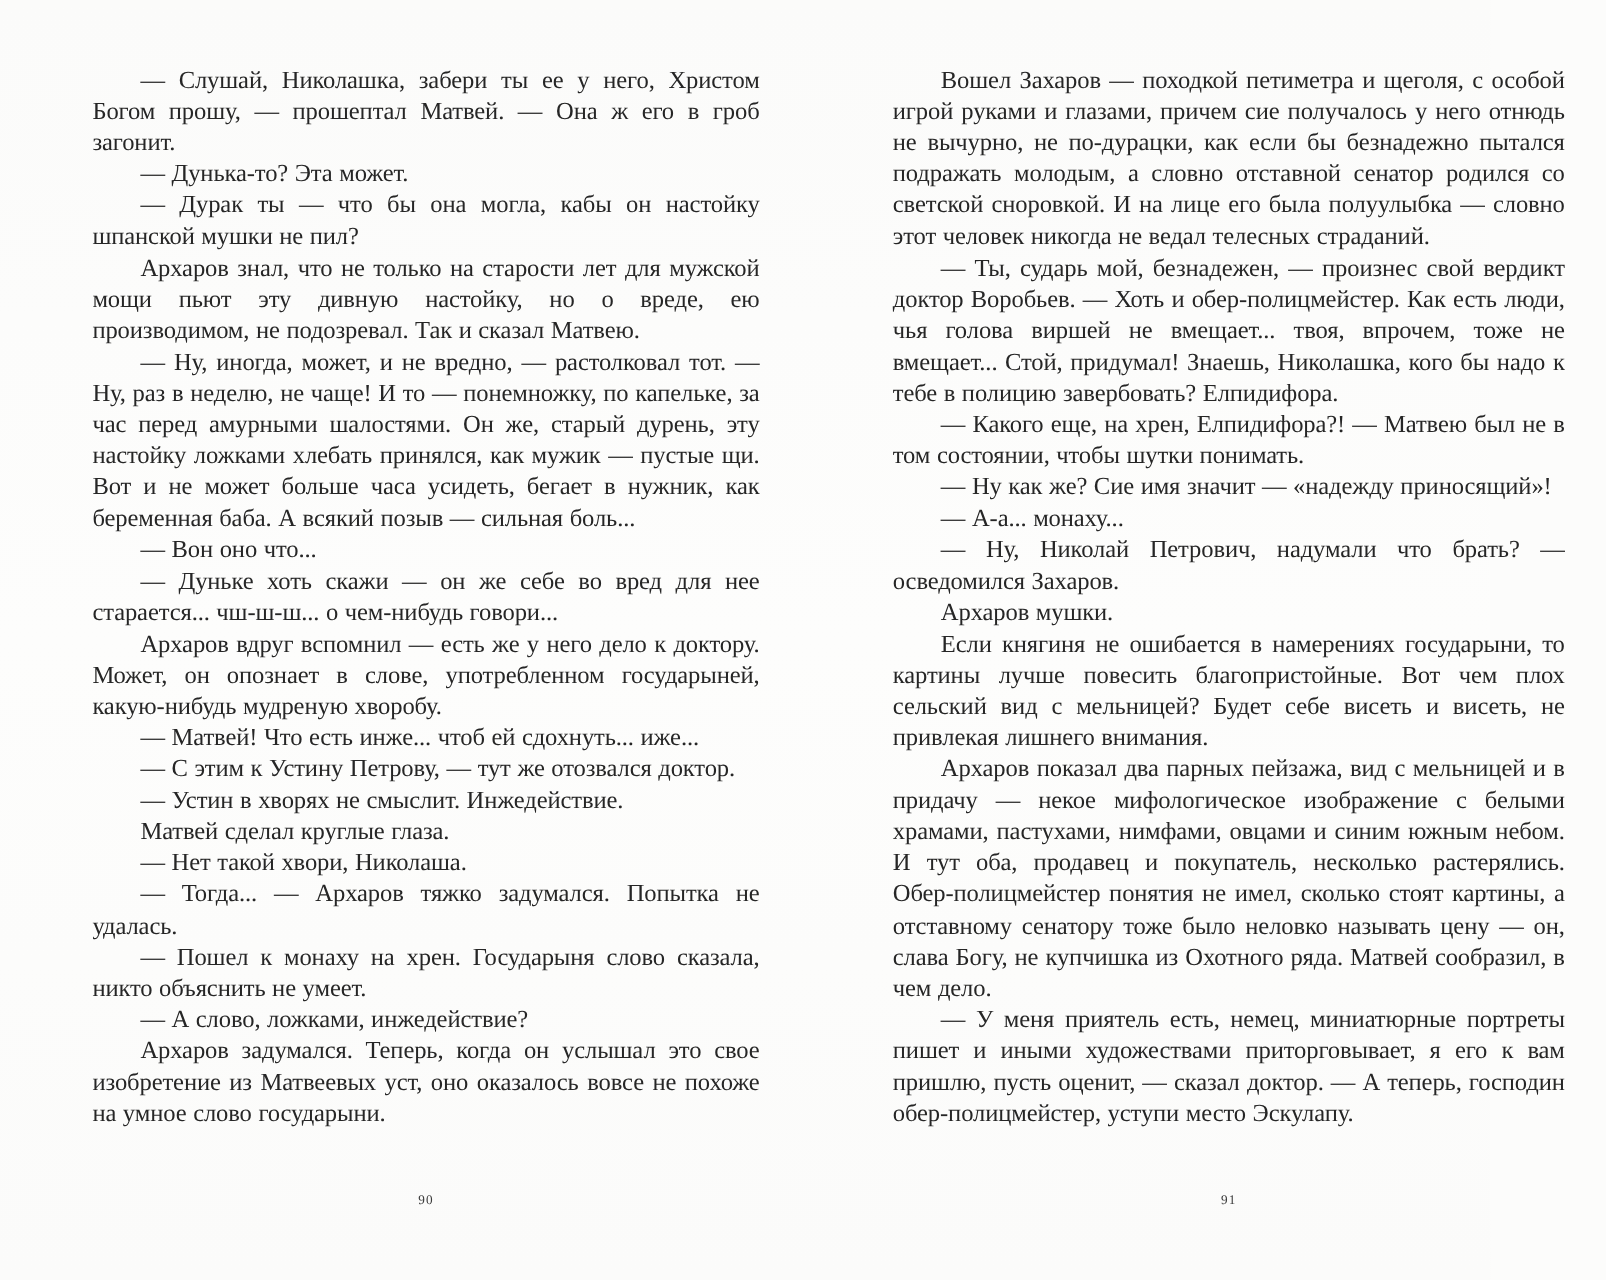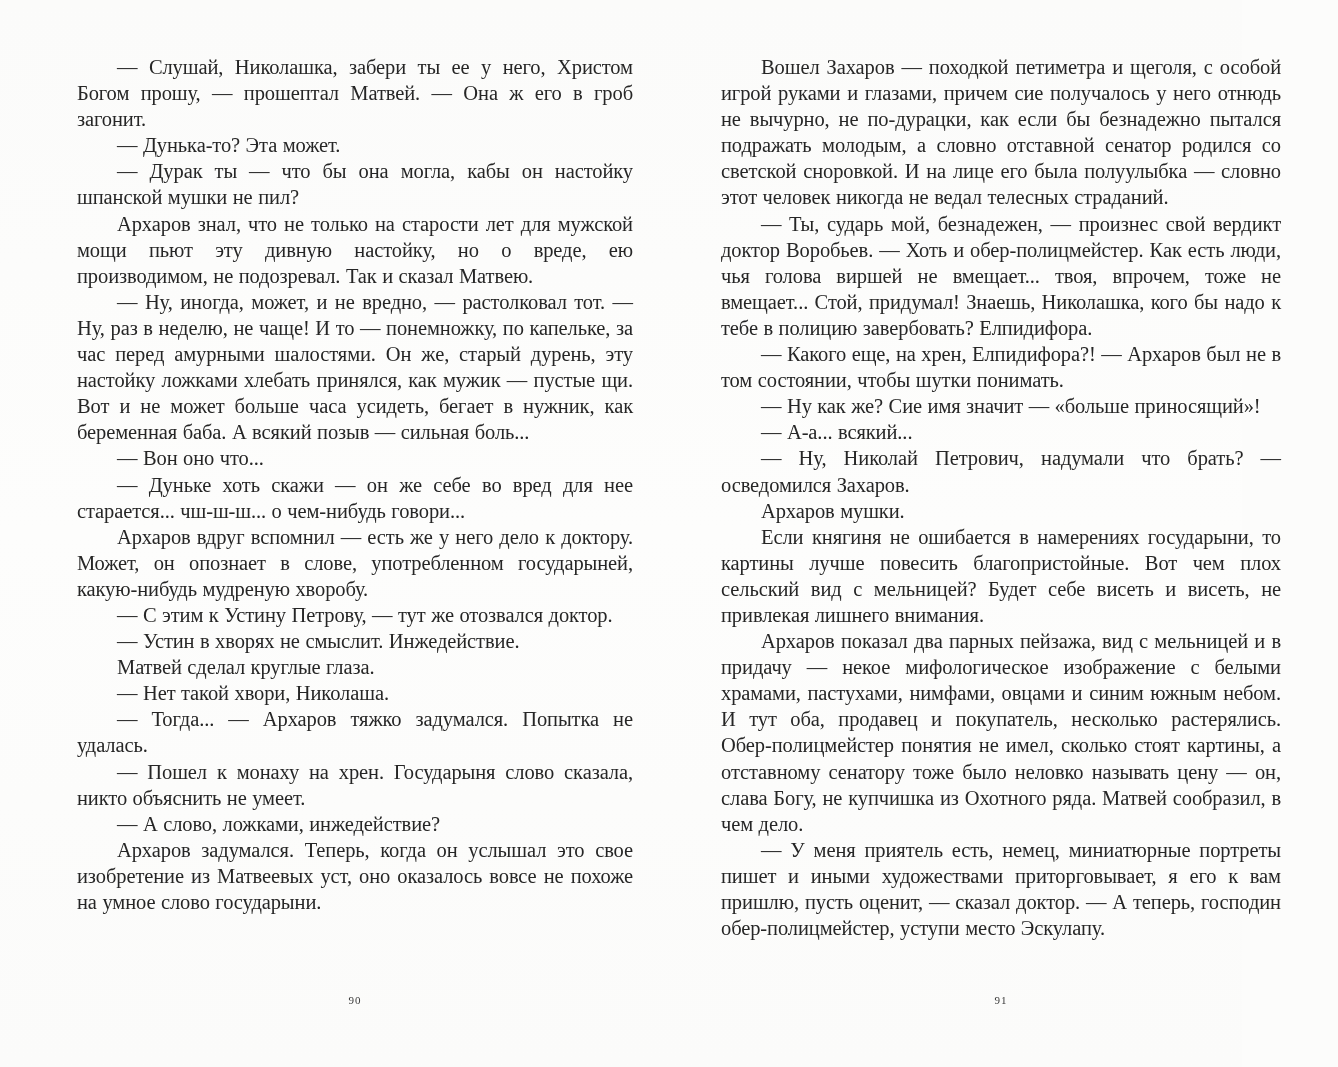--- a/index.html
+++ b/index.html
@@ -14,21 +14,21 @@
     position: relative;
     width: 1242px;
     height: 1067px;
     background: linear-gradient(180deg, #fbfbfa 0%, #fdfdfc 50%, #fbfbfa 100%);
   }
   .page {
     position: absolute;
     top: 54px;
   }
   .page-left  { left: 77px;  width: 556px; }
-  .page-right { left: 721px; width: 560px; }
+  .page-right { left: 744px; width: 560px; }
   .page-text p {
     font-size: 20.5px;
     line-height: 26.1px;
     color: #262626;
     text-align: justify;
     text-indent: 40px;
     letter-spacing: -0.1px;
     word-spacing: 0.5px;
   }
   .folio {
@@ -50,39 +50,40 @@
   <section class="page page-left">
     <div class="page-text">
       <p>— Слушай, Николашка, забери ты ее у него, Христом Богом прошу, — прошептал Матвей. — Она ж его в гроб загонит.</p>
       <p>— Дунька-то? Эта может.</p>
       <p>— Дурак ты — что бы она могла, кабы он настойку шпанской мушки не пил?</p>
       <p>Архаров знал, что не только на старости лет для мужской мощи пьют эту дивную настойку, но о вреде, ею производимом, не подозревал. Так и сказал Матвею.</p>
       <p>— Ну, иногда, может, и не вредно, — растолковал тот. — Ну, раз в неделю, не чаще! И то — понемножку, по капельке, за час перед амурными шалостями. Он же, старый дурень, эту настойку ложками хлебать принялся, как мужик — пустые щи. Вот и не может больше часа усидеть, бегает в нужник, как беременная баба. А всякий позыв — сильная боль...</p>
       <p>— Вон оно что...</p>
       <p>— Дуньке хоть скажи — он же себе во вред для нее старается... чш-ш-ш... о чем-нибудь говори...</p>
       <p>Архаров вдруг вспомнил — есть же у него дело к доктору. Может, он опознает в слове, употребленном государыней, какую-нибудь мудреную хворобу.</p>
+      <p>— Матвей! Что есть инже... чтоб ей сдохнуть... иже...</p>
       <p>— С этим к Устину Петрову, — тут же отозвался доктор.</p>
       <p>— Устин в хворях не смыслит. Инжедействие.</p>
       <p>Матвей сделал круглые глаза.</p>
       <p>— Нет такой хвори, Николаша.</p>
       <p>— Тогда... — Архаров тяжко задумался. Попытка не удалась.</p>
       <p>— Пошел к монаху на хрен. Государыня слово сказала, никто объяснить не умеет.</p>
       <p>— А слово, ложками, инжедействие?</p>
       <p>Архаров задумался. Теперь, когда он услышал это свое изобретение из Матвеевых уст, оно оказалось вовсе не похоже на умное слово государыни.</p>
     </div>
     <div class="folio">90</div>
   </section>
 
   <section class="page page-right">
     <div class="page-text">
       <p>Вошел Захаров — походкой петиметра и щеголя, с особой игрой руками и глазами, причем сие получалось у него отнюдь не вычурно, не по-дурацки, как если бы безнадежно пытался подражать молодым, а словно отставной сенатор родился со светской сноровкой. И на лице его была полуулыбка — словно этот человек никогда не ведал телесных страданий.</p>
       <p>— Ты, сударь мой, безнадежен, — произнес свой вердикт доктор Воробьев. — Хоть и обер-полицмейстер. Как есть люди, чья голова виршей не вмещает... твоя, впрочем, тоже не вмещает... Стой, придумал! Знаешь, Николашка, кого бы надо к тебе в полицию завербовать? Елпидифора.</p>
-      <p>— Какого еще, на хрен, Елпидифора?! — Архаров был не в том состоянии, чтобы шутки понимать.</p>
-      <p>— Ну как же? Сие имя значит — «больше приносящий»!</p>
-      <p>— А-а... всякий...</p>
+      <p>— Какого еще, на хрен, Елпидифора?! — Матвею был не в том состоянии, чтобы шутки понимать.</p>
+      <p>— Ну как же? Сие имя значит — «надежду приносящий»!</p>
+      <p>— А-а... монаху...</p>
       <p>— Ну, Николай Петрович, надумали что брать? — осведомился Захаров.</p>
       <p>Архаров мушки.</p>
       <p>Если княгиня не ошибается в намерениях государыни, то картины лучше повесить благопристойные. Вот чем плох сельский вид с мельницей? Будет себе висеть и висеть, не привлекая лишнего внимания.</p>
       <p>Архаров показал два парных пейзажа, вид с мельницей и в придачу — некое мифологическое изображение с белыми храмами, пастухами, нимфами, овцами и синим южным небом. И тут оба, продавец и покупатель, несколько растерялись. Обер-полицмейстер понятия не имел, сколько стоят картины, а отставному сенатору тоже было неловко называть цену — он, слава Богу, не купчишка из Охотного ряда. Матвей сообразил, в чем дело.</p>
       <p>— У меня приятель есть, немец, миниатюрные портреты пишет и иными художествами приторговывает, я его к вам пришлю, пусть оценит, — сказал доктор. — А теперь, господин обер-полицмейстер, уступи место Эскулапу.</p>
     </div>
     <div class="folio">91</div>
   </section>
 
 </div>

